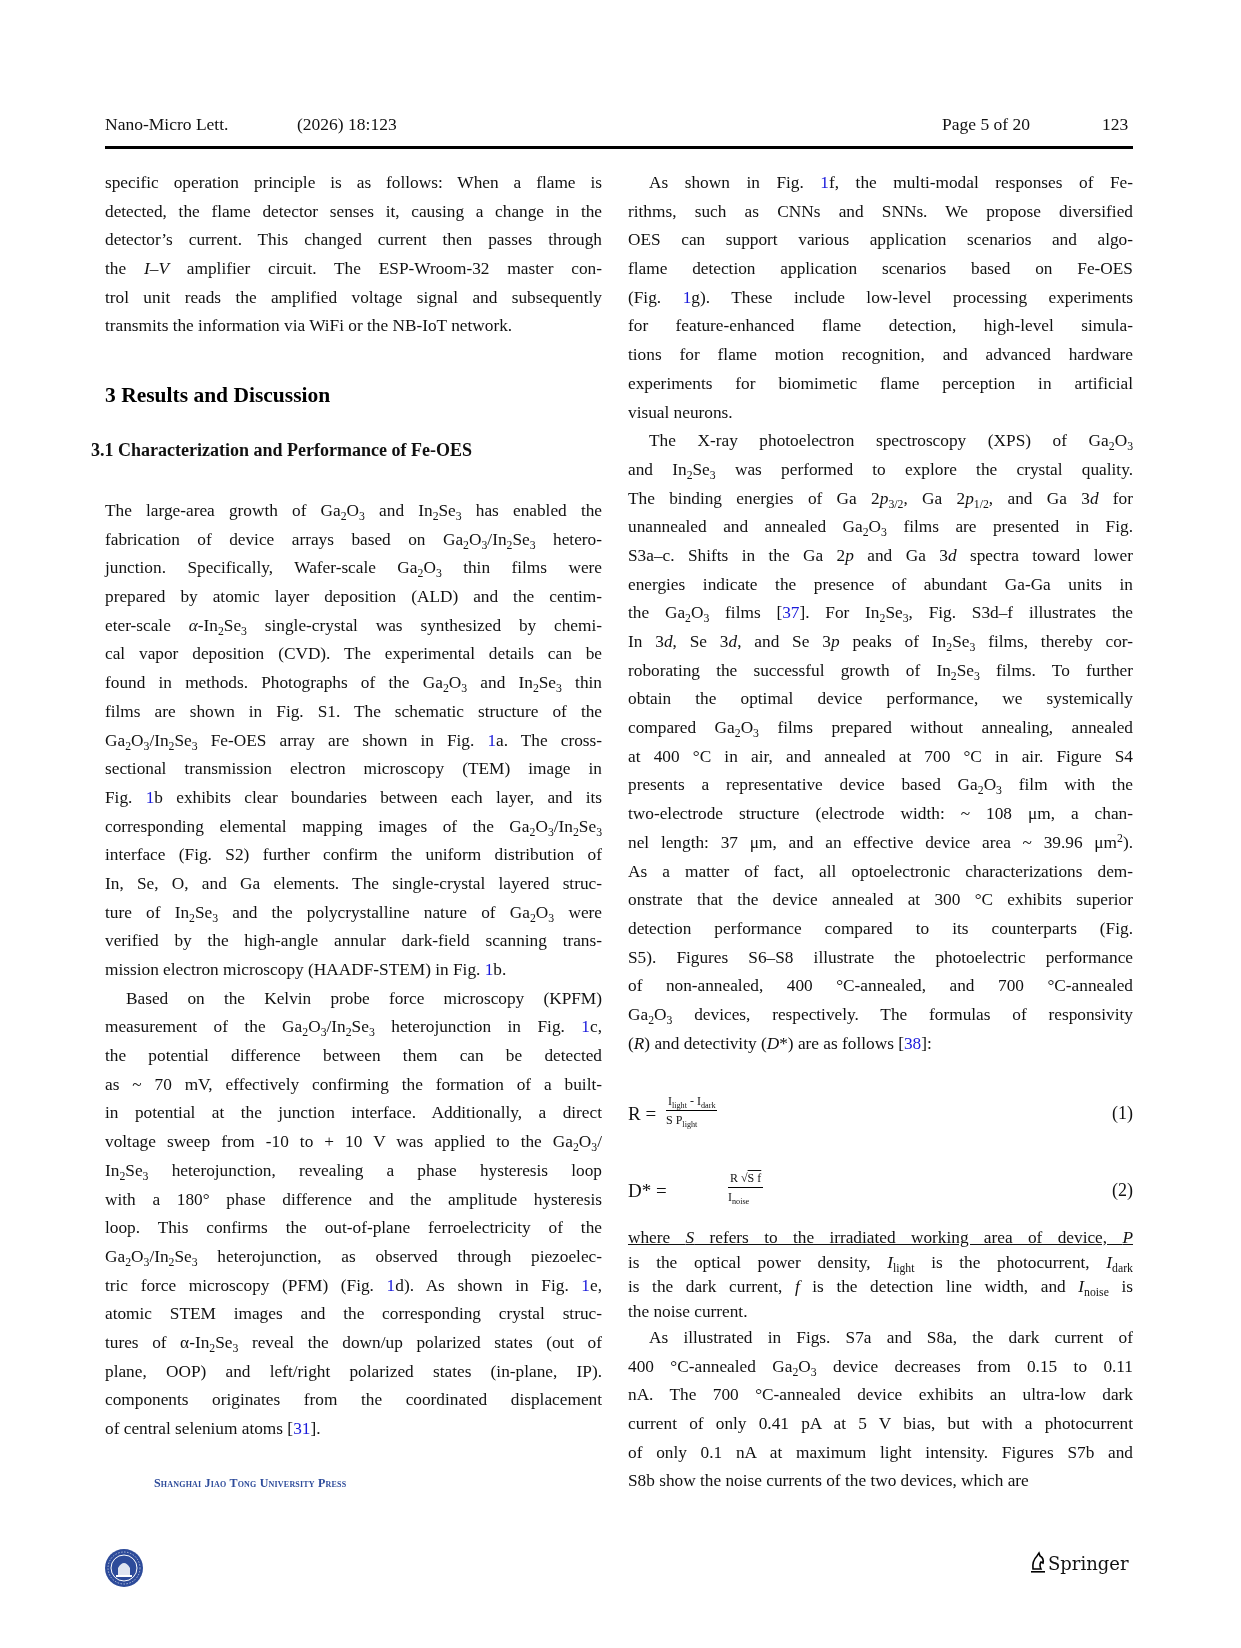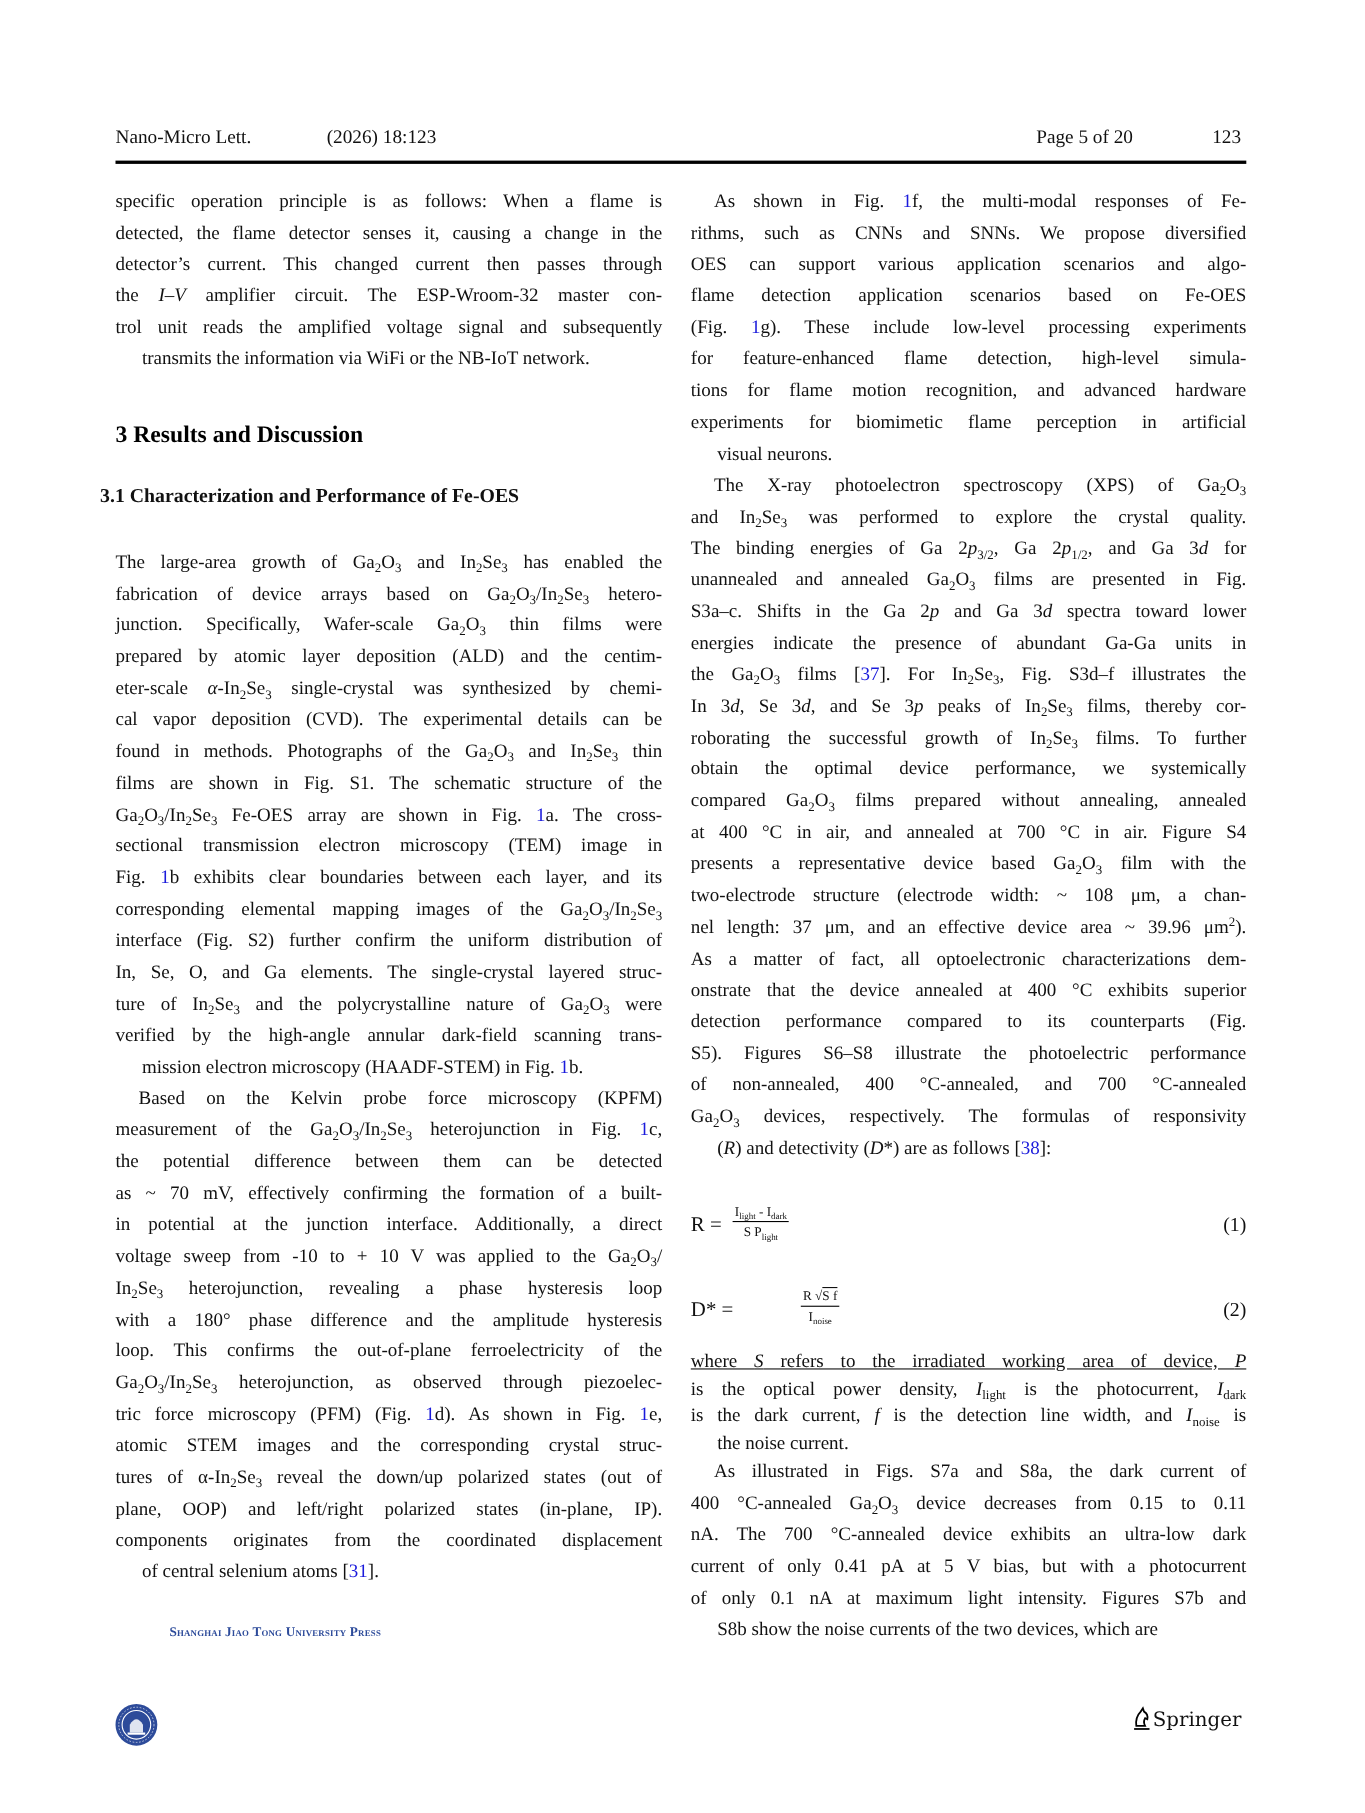--- a/index.html
+++ b/index.html
@@ -4,31 +4,31 @@
 <style>
   html, body { margin:0; padding:0; background:#fff; }
   body { width:1241px; height:1648px; position:relative; overflow:hidden;
          font-family:"Liberation Serif","DejaVu Serif",serif; color:#111; }
   .hdr { position:absolute; top:113px; font-size:17.5px; line-height:22px; }
   .rule { position:absolute; left:105px; top:146px; width:1028px; height:3px; background:#000; }
   .col { position:absolute; width:497px; font-size:17.3px; }
   .col.left { left:105px; top:169px; }
   .col.right { left:628px; top:169px; width:505px; }
   .ln { height:28.7px; line-height:28.7px; white-space:nowrap; text-align:justify; text-align-last:justify; }
-  .ln.last { text-align-last:left;margin-left:24px; }
+  .ln.last { text-align-last:left; }
   .ln.ind { text-indent:21px; }
   sub { font-size:0.68em; line-height:0; vertical-align:-0.35em; }
   sup { font-size:0.68em; line-height:0; vertical-align:0.5em; }
   .ref { color:#1a1adb; }
   i { font-style:italic; }
   .h1 { position:absolute; left:105px; top:383px; font-size:21.5px; font-weight:bold; color:#000000; }
   .h2 { position:absolute; left:91px; top:440px; font-size:18px; font-weight:bold; }
   .eq { position:absolute; left:628px; width:505px; height:50px; }
   .eq .lhs { position:absolute; left:0; top:10px; font-size:19px; }
-  .eq .frac { position:absolute; top:0; display:inline-block; text-align:center; font-size:12px; }
+  .eq .frac { position:absolute; top:0; display:inline-block; text-align:left; font-size:12px; }
   .eq .num { padding:0 2px; border-bottom:1px solid #000; line-height:17px; }
   .eq .den { line-height:18px; }
   .eq .no { position:absolute; right:0; top:10px; font-size:18px; }
   .footer-logo { position:absolute; left:104px; top:1548px; width:40px; height:40px; }
   .footer-press { position:absolute; left:154px; top:1476px; font-size:12px; font-weight:bold; color:#2d4b9a; letter-spacing:0.2px; font-variant:small-caps; }
   .springer { position:absolute; left:1048px; top:1553px; font-size:18px; font-weight:normal; font-family:"DejaVu Serif",serif; }
   .springer-icon { position:absolute; left:1030px; top:1551px; width:16px; height:24px; }
 </style>
 </head>
 <body>
@@ -115,21 +115,21 @@
       <div class="ln">the Ga<sub>2</sub>O<sub>3</sub> films [<span class="ref">37</span>]. For In<sub>2</sub>Se<sub>3</sub>, Fig. S3d–f illustrates the</div>
       <div class="ln">In 3<i>d</i>, Se 3<i>d</i>, and Se 3<i>p</i> peaks of In<sub>2</sub>Se<sub>3</sub> films, thereby cor-</div>
       <div class="ln">roborating the successful growth of In<sub>2</sub>Se<sub>3</sub> films. To further</div>
       <div class="ln">obtain the optimal device performance, we systemically</div>
       <div class="ln">compared Ga<sub>2</sub>O<sub>3</sub> films prepared without annealing, annealed</div>
       <div class="ln">at 400 °C in air, and annealed at 700 °C in air. Figure S4</div>
       <div class="ln">presents a representative device based Ga<sub>2</sub>O<sub>3</sub> film with the</div>
       <div class="ln">two-electrode structure (electrode width: ~ 108 μm, a chan-</div>
       <div class="ln">nel length: 37 μm, and an effective device area ~ 39.96 μm<sup>2</sup>).</div>
       <div class="ln">As a matter of fact, all optoelectronic characterizations dem-</div>
-      <div class="ln">onstrate that the device annealed at 400 °C exhibits superior</div>
+      <div class="ln">onstrate that the device annealed at 300 °C exhibits superior</div>
       <div class="ln">detection performance compared to its counterparts (Fig.</div>
       <div class="ln">S5). Figures S6–S8 illustrate the photoelectric performance</div>
       <div class="ln">of non-annealed, 400 °C-annealed, and 700 °C-annealed</div>
       <div class="ln">Ga<sub>2</sub>O<sub>3</sub> devices, respectively. The formulas of responsivity</div>
       <div class="ln last">(<i>R</i>) and detectivity (<i>D</i>*) are as follows [<span class="ref">38</span>]:</div>
     </div>
 </div>
 
 <div class="eq" style="top:1093px">
     <span class="lhs">R =</span>

